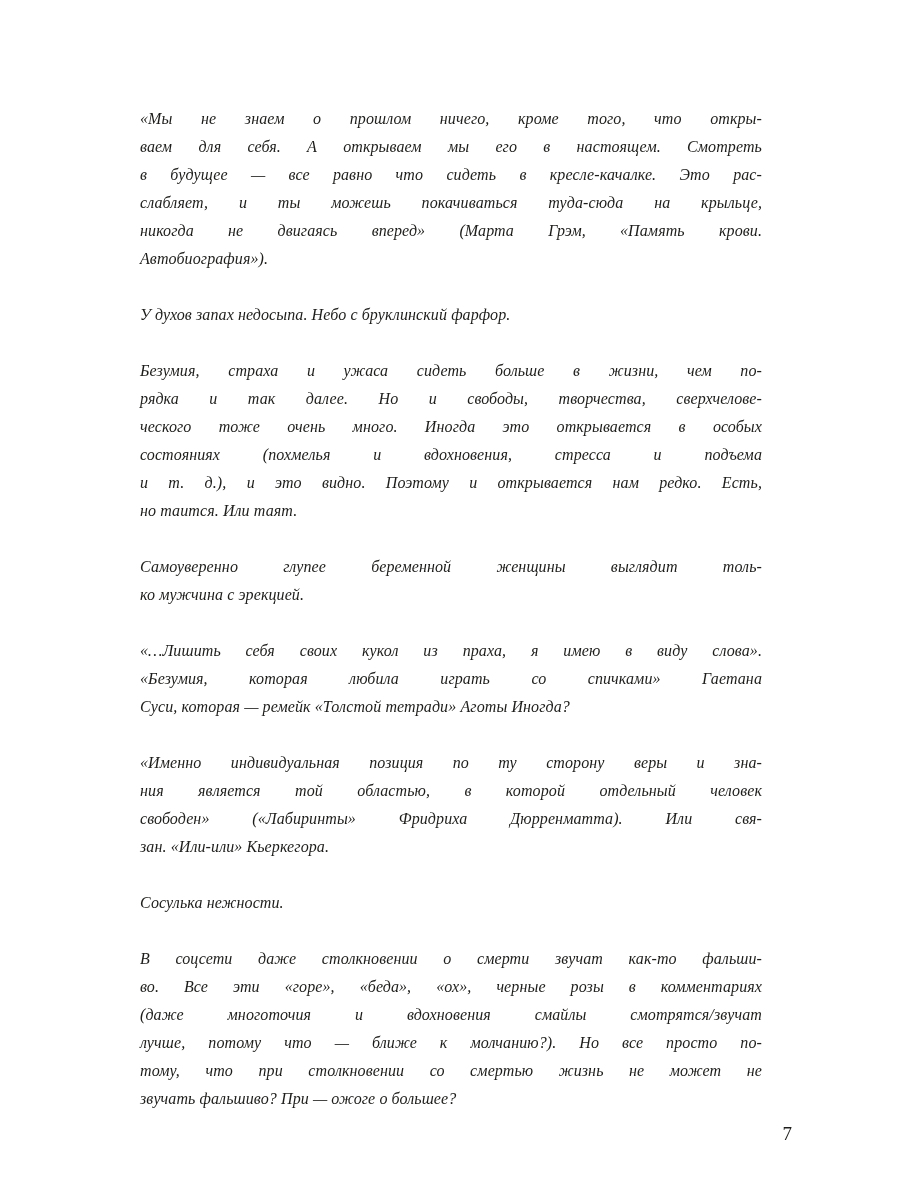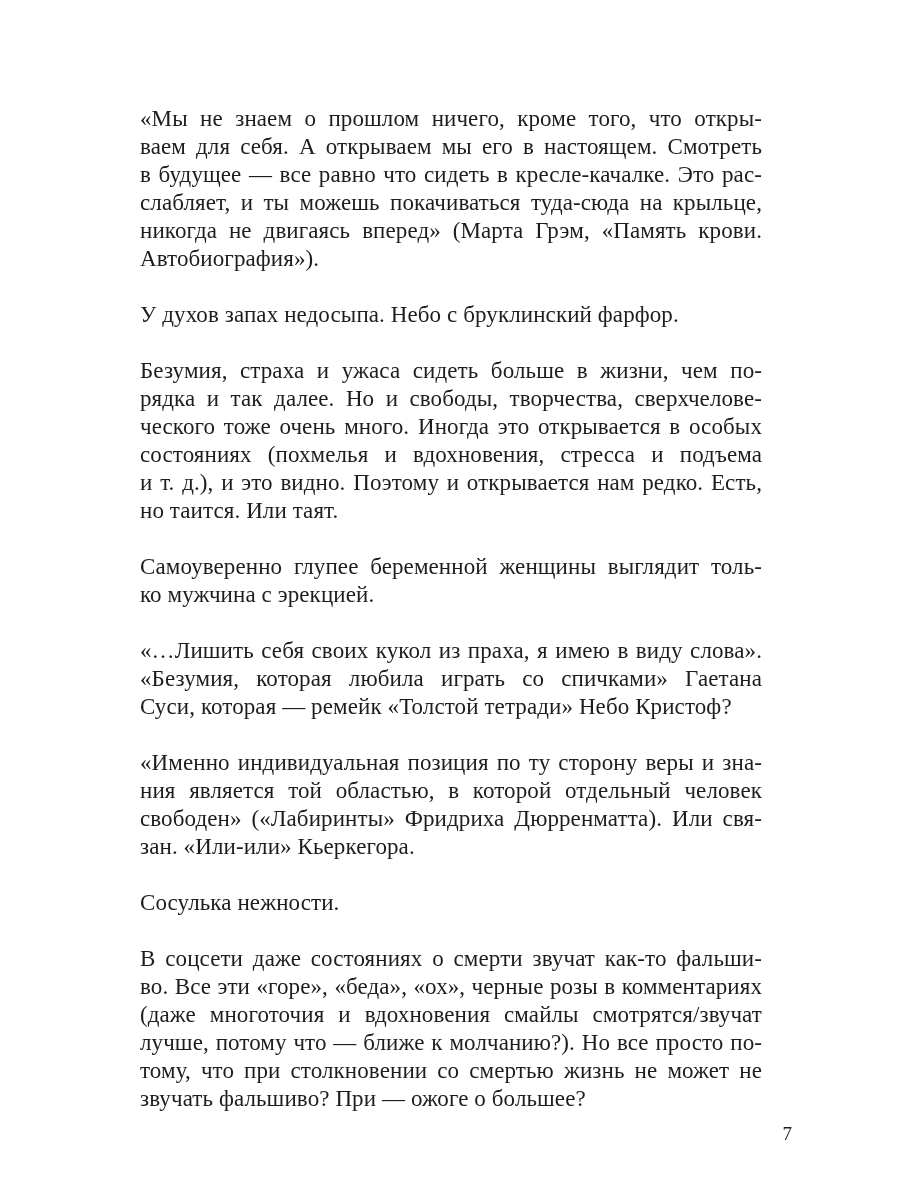--- a/index.html
+++ b/index.html
@@ -20,26 +20,27 @@
     position: absolute;
     left: 140px;
     top: 105px;
     width: 622px;
   }
   .para {
     margin: 0 0 28px 0;
     padding: 0;
   }
   .line {
-    font-size: 23px;
+    font-size: 16px;
     line-height: 28px;
     text-align: justify;
     text-align-last: justify;
     white-space: normal;
     letter-spacing: 0.1px;
+    font-style: italic;
   }
   .line.last {
     text-align-last: left;
   }
   .page-number {
     position: absolute;
     top: 1120px;
     right: 108px;
     font-size: 19px;
     line-height: 28px;
@@ -70,33 +71,33 @@
         <div class="line">и т. д.), и это видно. Поэтому и открывается нам редко. Есть,</div>
         <div class="line last">но таится. Или таят.</div>
       </div>
       <div class="para">
         <div class="line">Самоуверенно глупее беременной женщины выглядит толь-</div>
         <div class="line last">ко мужчина с эрекцией.</div>
       </div>
       <div class="para">
         <div class="line">«…Лишить себя своих кукол из праха, я имею в виду слова».</div>
         <div class="line">«Безумия, которая любила играть со спичками» Гаетана</div>
-        <div class="line last">Суси, которая — ремейк «Толстой тетради» Небо Кристоф?</div>
+        <div class="line last">Суси, которая — ремейк «Толстой тетради» Аготы Иногда?</div>
       </div>
       <div class="para">
         <div class="line">«Именно индивидуальная позиция по ту сторону веры и зна-</div>
         <div class="line">ния является той областью, в которой отдельный человек</div>
         <div class="line">свободен» («Лабиринты» Фридриха Дюрренматта). Или свя-</div>
         <div class="line last">зан. «Или-или» Кьеркегора.</div>
       </div>
       <div class="para">
         <div class="line last">Сосулька нежности.</div>
       </div>
       <div class="para">
-        <div class="line">В соцсети даже состояниях о смерти звучат как-то фальши-</div>
+        <div class="line">В соцсети даже столкновении о смерти звучат как-то фальши-</div>
         <div class="line">во. Все эти «горе», «беда», «ох», черные розы в комментариях</div>
         <div class="line">(даже многоточия и вдохновения смайлы смотрятся/звучат</div>
         <div class="line">лучше, потому что — ближе к молчанию?). Но все просто по-</div>
         <div class="line">тому, что при столкновении со смертью жизнь не может не</div>
         <div class="line last">звучать фальшиво? При — ожоге о большее?</div>
       </div>
     </div>
   <div class="page-number">7</div>
 </div>
 

